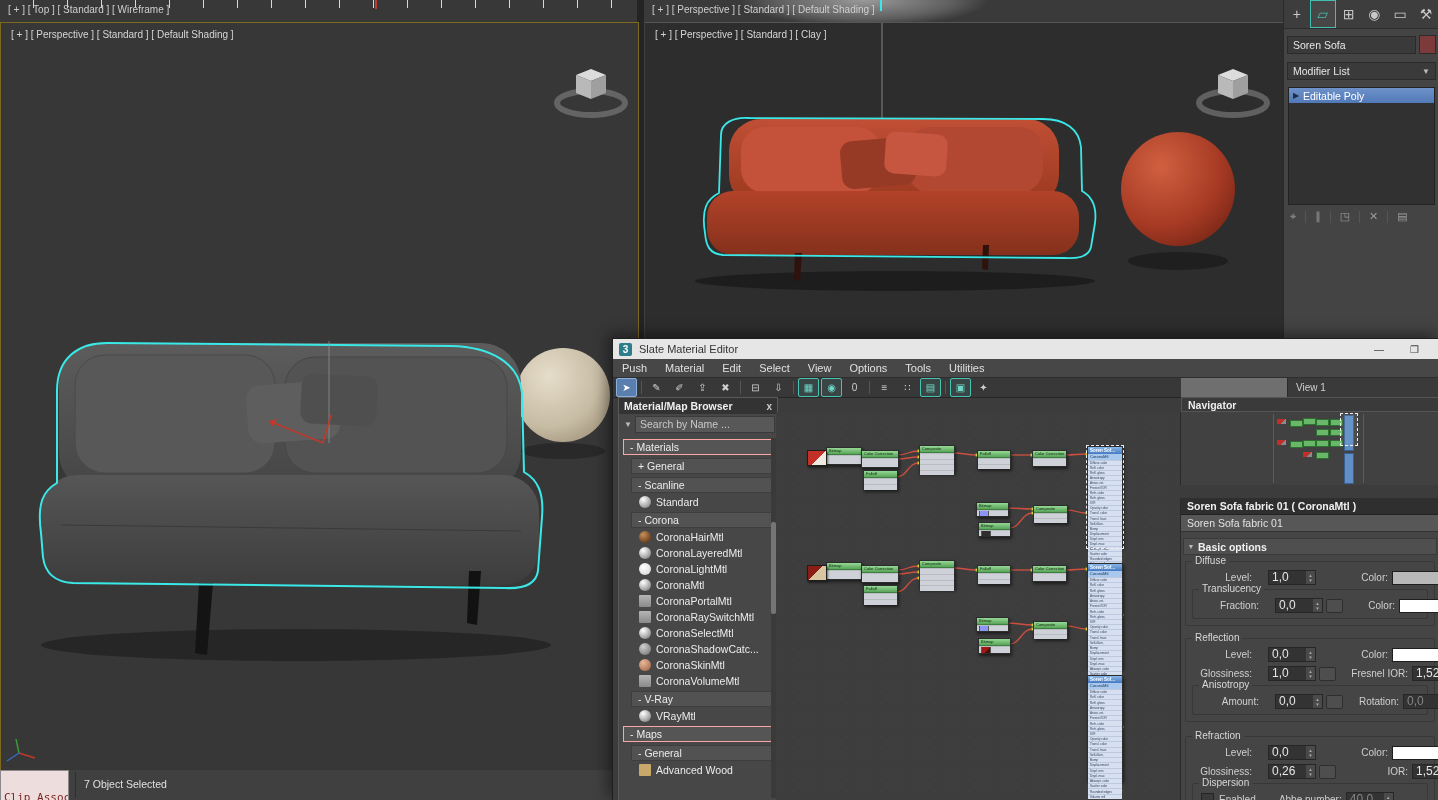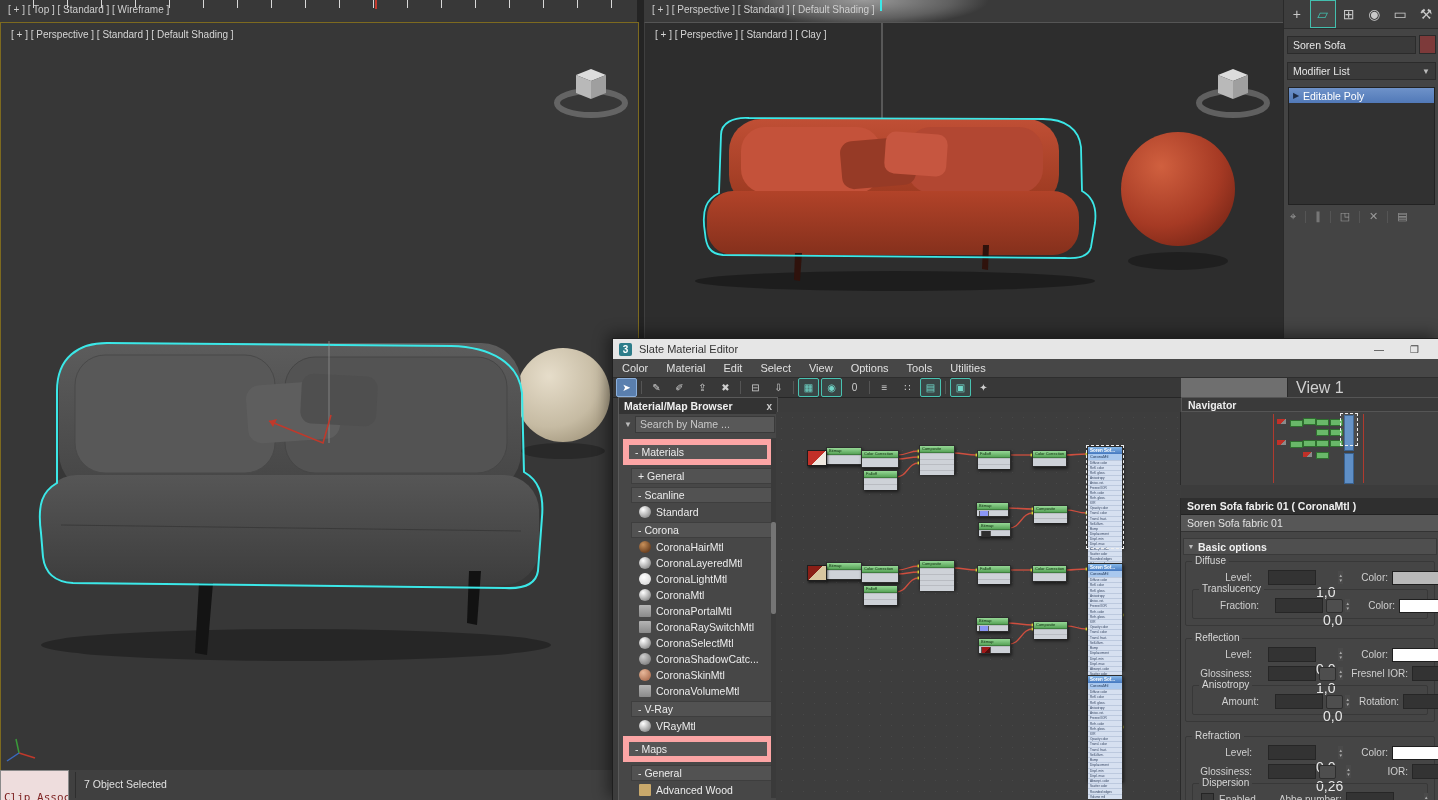--- a/index.html
+++ b/index.html
@@ -56,33 +56,33 @@
   .winbtns{margin-left:auto;display:flex;gap:26px;padding-right:14px;color:#444;font-size:10px;}
   .smenu{height:18px;background:#474747;display:flex;align-items:center;border-bottom:1px solid #2e2e2e;}
   .smenu span{padding:0 9px;font-size:11px;color:#e0e0e0;}
   .stool{height:19px;background:#383838;display:flex;align-items:center;padding-left:2px;border-bottom:1px solid #262626;}
   .tbtn{width:19px;height:17px;display:flex;align-items:center;justify-content:center;font-size:10px;color:#cfcfcf;margin:0 1px;border:1px solid transparent;border-radius:2px;}
   .tbtn.sel{background:#5a7fae;border-color:#8cb0dc;color:#fff;}
   .tbtn.teal{color:#6fd6c8;border-color:#49c2b1;background:#3a4646;}
   .tsep{width:1px;height:13px;background:#555;margin:0 3px;}
   .stool .rgap{margin-left:auto;width:258px;height:100%;background:#6f6f6f;display:flex;}
   .vtab2{margin-left:auto;width:143px;background:#3a3a3a;border-left:1px solid #2a2a2a;color:#d0d0d0;
-         font-size:16px;display:flex;align-items:center;padding-left:8px;text-align:right;}
+         font-size:10px;display:flex;align-items:center;padding-left:8px;text-align:right;}
 
   
   .browser{position:absolute;left:5px;top:58px;width:158px;bottom:0;background:#474747;border:1px solid #5a5a5a;}
   .bhdr{height:16px;background:#333;display:flex;align-items:center;padding:0 5px;
         font-size:10.5px;font-weight:bold;color:#f0f0f0;}
   .bhdr .x{margin-left:auto;color:#ccc;font-size:10px;}
   .bsearch{display:flex;align-items:center;height:17px;margin:2px;background:#474747;}
   .bsearch .dd{width:14px;font-size:8px;color:#bbb;text-align:center;}
   .bsearch .sfield{flex:1;height:15px;background:#585858;border:1px solid #3a3a3a;color:#c9c9c9;
                    font-size:10.5px;line-height:15px;padding:0 4px;}
   .blist{position:absolute;left:0;right:0;top:38px;bottom:0;overflow:hidden;}
-  .tcat{margin:3px 4px 0 4px;background:#555;border:6px solid #fca5a5;height:14px;line-height:14px;
+  .tcat{margin:3px 4px 0 4px;background:#555;border:1px solid #fca5a5;height:14px;line-height:14px;
         padding-left:6px;font-size:10.5px;color:#ececec;}
   .tgroup{margin:3px 4px 0 12px;background:#525252;border:1px solid #3e3e3e;height:14px;line-height:14px;
           padding-left:6px;font-size:10.5px;color:#ececec;}
   .titem{margin:1px 4px 0 14px;display:flex;align-items:center;height:15px;font-size:10.5px;color:#ececec;}
   .ticon{width:12px;height:12px;margin:0 5px 0 6px;border-radius:50%;
          background:radial-gradient(circle at 35% 30%,#fff,#a8a8a8 60%,#6f6f6f);}
   .ticon.sq{border-radius:1px;background:linear-gradient(#b5b5b5,#8a8a8a);}
   .ticon.wood{border-radius:1px;background:#c9a96b;}
   .ticon.hair{background:radial-gradient(circle at 35% 30%,#c8905a,#6f4322 70%);}
   .ticon.skin{background:radial-gradient(circle at 35% 30%,#e8b89a,#b4785a 70%);}
@@ -134,21 +134,21 @@
   .rollout{display:flex;align-items:center;height:15px;background:#4f4f4f;border:1px solid #3a3a3a;
            margin:0 2px 6px;font-size:10.5px;font-weight:bold;color:#f0f0f0;}
   .rollout .tri{width:14px;font-size:7px;color:#bbb;text-align:center;}
   .grp{position:relative;border:1px solid #383838;border-radius:2px;margin:4px 4px 9px;padding:6px 0 3px;}
   .grp.inner{margin:2px 6px 3px;}
   .glabel{position:absolute;top:-7px;left:6px;background:#454545;padding:0 3px;font-size:10px;color:#d8d8d8;}
   .prow{display:flex;align-items:center;height:19px;font-size:10px;color:#cfcfcf;}
   .plabel{width:66px;text-align:right;margin-right:16px;flex:0 0 auto;}
   .plabel2{width:72px;text-align:right;margin:0 4px 0 0;flex:0 0 auto;}
   .spin{display:flex;width:46px;height:13px;background:#333;border:1px solid #262626;flex:0 0 auto;}
-  .spin .v{flex:1;padding:15px 3px;color:#e6e6e6;font-size:14px;line-height:13px;margin-left:44px;}
+  .spin .v{flex:1;padding:0 3px;color:#e6e6e6;font-size:12px;line-height:13px;}
   .spin .arws{width:9px;background:#4a4a4a;display:flex;flex-direction:column;align-items:center;
               justify-content:center;font-size:4.5px;color:#aaa;line-height:5px;}
   .spin.dis .v{color:#858585;}
   .slotbtn{width:15px;height:12px;background:#4e4e4e;border:1px solid #2e2e2e;border-radius:2px;margin-left:3px;flex:0 0 auto;}
   .swatch{width:46px;height:12px;border:1px solid #1f1f1f;flex:0 0 auto;}
   .mbtn{width:13px;height:12px;background:#4e4e4e;border:1px solid #2e2e2e;color:#ddd;font-size:9px;
         line-height:12px;text-align:center;margin-left:3px;flex:0 0 auto;}
   .cb{width:11px;height:11px;background:#3a3a3a;border:1px solid #242424;margin:0 5px 0 8px;flex:0 0 auto;}
 
   
@@ -330,21 +330,21 @@
   <div class="slate">
     <div class="stitle">
       <div class="slogo">3</div>
       <div class="ttl">Slate Material Editor</div>
       <div class="winbtns">
         <span>—</span>
         <span>❐</span>
       </div>
     </div>
     <div class="smenu" id="slate-menus">
-        <span>Color</span>
+        <span>Push</span>
         <span>Material</span>
         <span>Edit</span>
         <span>Select</span>
         <span>View</span>
         <span>Options</span>
         <span>Tools</span>
         <span>Utilities</span>
       </div>
     <div class="stool">
       <span id="slate-tools" style="display: flex; align-items: center;">

